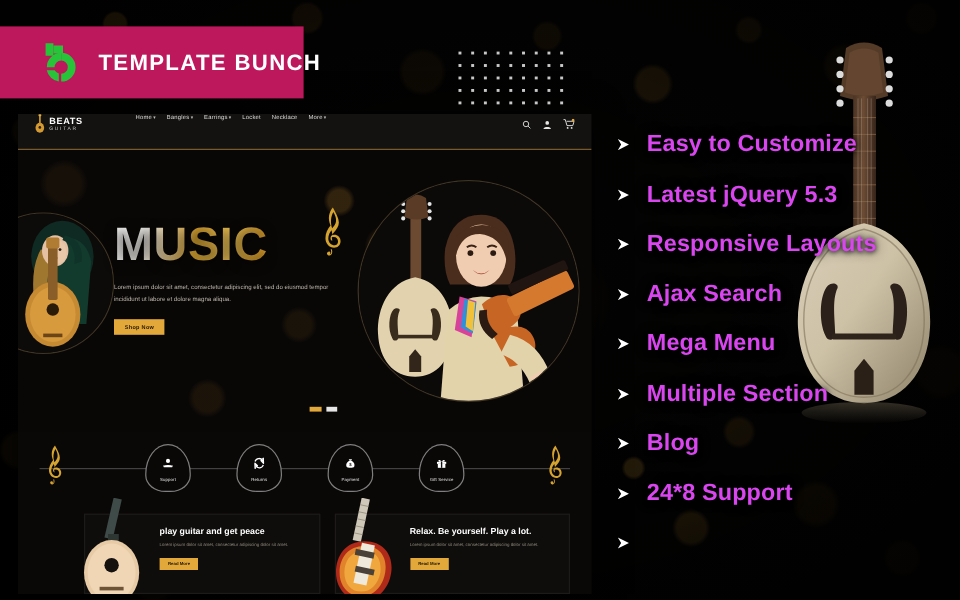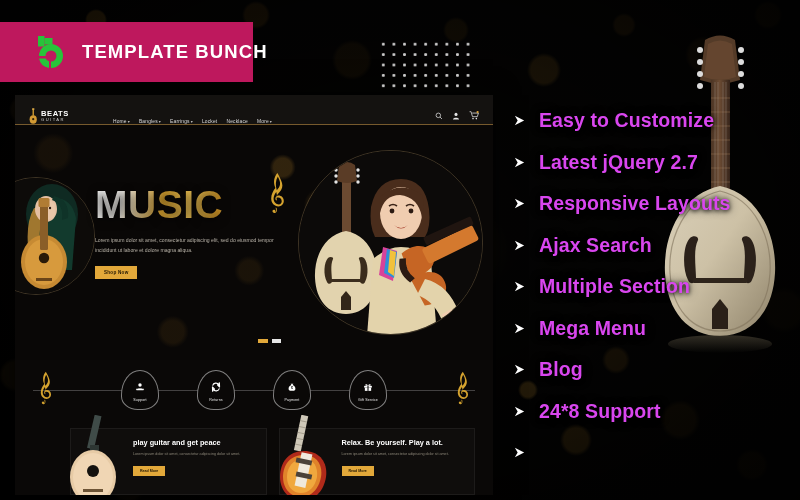--- a/index.html
+++ b/index.html
@@ -84,21 +84,21 @@
   .site{
     position:absolute; left:15px; top:95px; width:478px; height:400px;
     background:#0b0908; overflow:hidden; z-index:20;
     box-shadow:0 0 24px rgba(0,0,0,.8);
   }
 
   
   .site-head{
     position:relative; height:30px; background:#141210;
     border-bottom:1px solid rgba(200,150,70,.55);
-    display:flex; align-items:flex-end; padding:0 14px;
+    display:flex; align-items:flex-start; padding:0 14px;
   }
   .sh-logo{ display:flex; align-items:center; gap:3px; }
   .sh-logo-ico{ width:9px; height:16px; position:relative; }
   .sh-names{ line-height:1; }
   .sh-beats{ color:#fff; font-size:7.6px; font-weight:700; letter-spacing:.55px; display:block; }
   .sh-guitar{ color:#cfcfcf; font-size:4.1px; letter-spacing:1.45px; display:block; margin-top:1.2px; }
   .nav{ display:flex; align-items:center; gap:9px; margin-left:44px; }
   .nav-item{ color:#ddd; font-size:4.9px; letter-spacing:.18px; white-space:nowrap; }
   .nav-item .caret{ font-size:4px; opacity:.85; margin-left:1px; }
   .sh-icons{ margin-left:auto; display:flex; align-items:center; gap:9px; position:relative; }
@@ -256,21 +256,21 @@
         </svg>
     </span>
     <span class="ftext">Easy to Customize</span>
   </div>
   <div class="feat">
     <span class="arrow">
       <svg viewBox="0 0 14 14" width="13" height="13">
           <path d="M2 2 L12 7 L2 12 L5 7 Z" fill="#ffffff"></path>
         </svg>
     </span>
-    <span class="ftext">Latest jQuery 2.7</span>
+    <span class="ftext">Latest jQuery 5.3</span>
   </div>
   <div class="feat">
     <span class="arrow">
       <svg viewBox="0 0 14 14" width="13" height="13">
           <path d="M2 2 L12 7 L2 12 L5 7 Z" fill="#ffffff"></path>
         </svg>
     </span>
     <span class="ftext">Responsive Layouts</span>
   </div>
   <div class="feat">
@@ -280,29 +280,29 @@
         </svg>
     </span>
     <span class="ftext">Ajax Search</span>
   </div>
   <div class="feat">
     <span class="arrow">
       <svg viewBox="0 0 14 14" width="13" height="13">
           <path d="M2 2 L12 7 L2 12 L5 7 Z" fill="#ffffff"></path>
         </svg>
     </span>
+    <span class="ftext">Mega Menu</span>
+  </div>
+  <div class="feat">
+    <span class="arrow">
+      <svg viewBox="0 0 14 14" width="13" height="13">
+          <path d="M2 2 L12 7 L2 12 L5 7 Z" fill="#ffffff"></path>
+        </svg>
+    </span>
     <span class="ftext">Multiple Section</span>
-  </div>
-  <div class="feat">
-    <span class="arrow">
-      <svg viewBox="0 0 14 14" width="13" height="13">
-          <path d="M2 2 L12 7 L2 12 L5 7 Z" fill="#ffffff"></path>
-        </svg>
-    </span>
-    <span class="ftext">Mega Menu</span>
   </div>
   <div class="feat">
     <span class="arrow">
       <svg viewBox="0 0 14 14" width="13" height="13">
           <path d="M2 2 L12 7 L2 12 L5 7 Z" fill="#ffffff"></path>
         </svg>
     </span>
     <span class="ftext">Blog</span>
   </div>
   <div class="feat">

